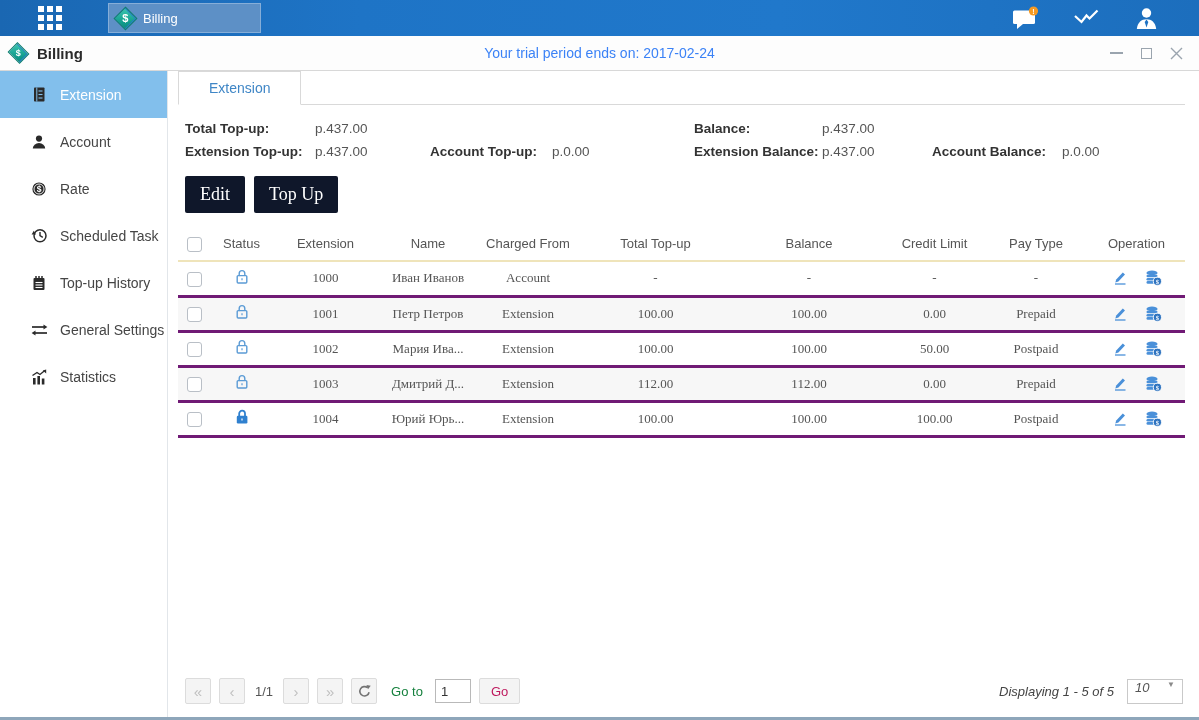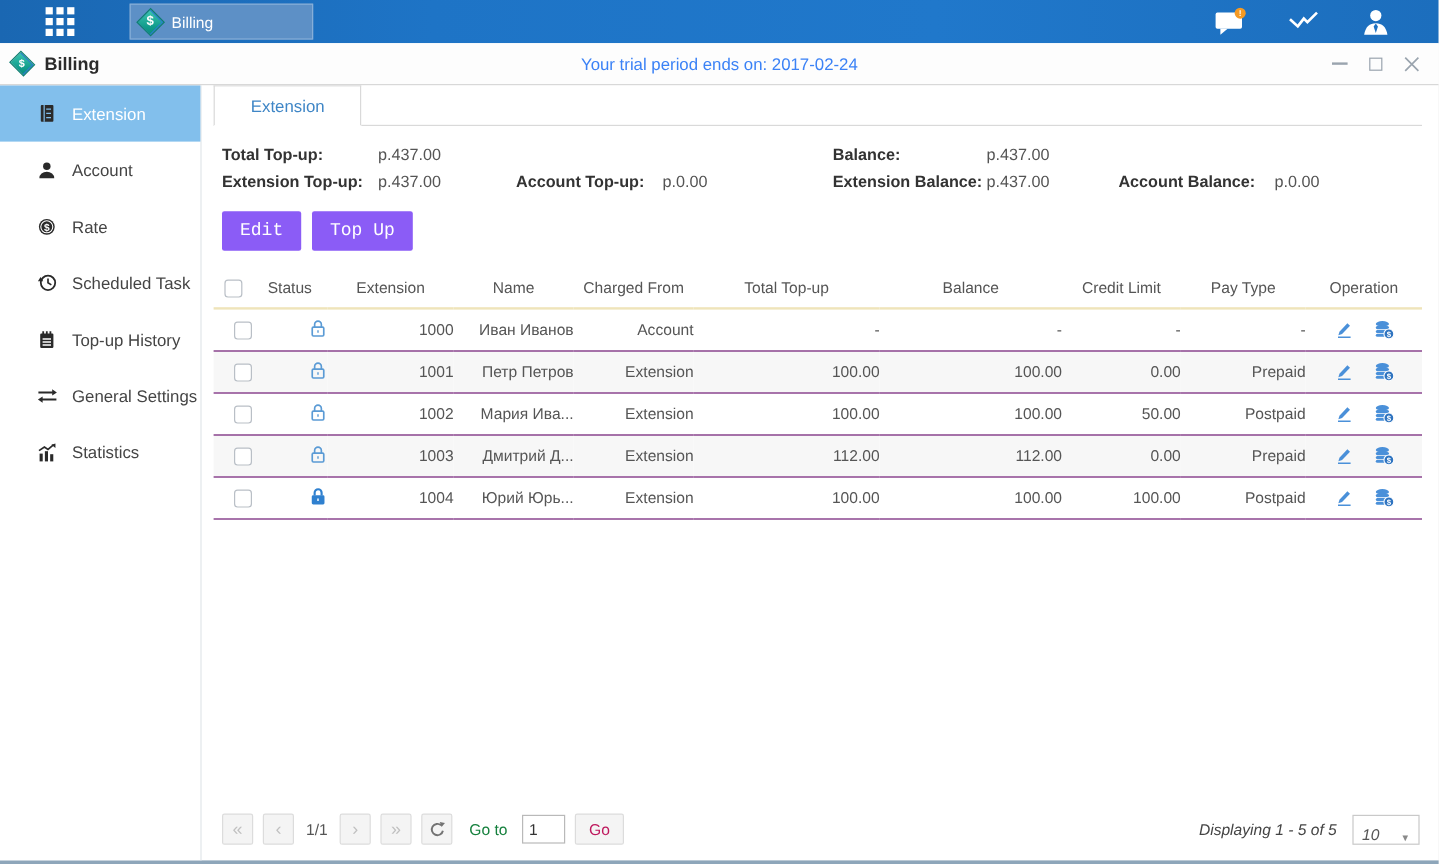--- a/index.html
+++ b/index.html
@@ -47,26 +47,26 @@
 
   .tabstrip { flex:0 0 34px; display:flex; border-bottom:1px solid #d9d9d9; }
   .tab { padding:0 30px; line-height:32px; font-size:14px; color:#3f86c6; background:#fff;
          border:1px solid #d9d9d9; border-bottom:1px solid #fff; margin-bottom:-1px; cursor:pointer; }
 
   .summary { display:grid; grid-template-columns:130px 115px 122px 142px 128px 110px 130px auto;
              padding:16px 0 0 7px; row-gap:8px; font-size:13.5px; color:#555; align-items:center; }
   .sum-label { font-weight:bold; color:#333; }
 
   .actions { display:flex; gap:9px; padding:17px 0 14px 7px; }
-  .btn { background:#8b5cf6; color:#fff; font-size:15px; border:none; border-radius:2px;
-         padding:8px 15px; cursor:pointer; font-family:Liberation Mono, monospace; }
+  .btn { background:#0f172a; color:#fff; font-size:18px; border:none; border-radius:2px;
+         padding:8px 15px; cursor:pointer; font-family:Liberation Serif, serif; }
 
   table { width:100%; border-collapse:collapse; font-size:13px; color:#555; table-layout:fixed; }
   thead th { font-weight:normal; color:#555; height:34px; border-bottom:1px solid #cfcfcf; text-align:center; }
-  tbody td { height:35px; text-align:right; border-bottom:1px solid #701a75; }
+  tbody td { height:35px; text-align:center; border-bottom:3px solid #701a75;font-family:Liberation Serif, serif; }
   tbody tr:nth-child(even) { background:#f7f7f7; }
   tbody tr:first-child td { border-top:2px solid #efe4ba; }
   .cb { width:15px; height:15px; border:1px solid #b9bfc6; border-radius:3px; background:#fff;
         display:inline-block; vertical-align:middle; cursor:pointer; }
   .status-icon .ic-locked { display:none; }
   .status-icon[data-status="locked"] .ic-locked { display:inline; }
   .op-cell { display:flex; align-items:center; justify-content:center; gap:17px; }
   .op-btn { cursor:pointer; display:flex; }
 
   .footer { margin-top:auto; display:flex; align-items:center; padding:10px 0 13px 7px;
@@ -76,21 +76,21 @@
                margin-right:8px; cursor:pointer; }
   .page-ind { margin:0 10px 0 2px; color:#555; }
   .goto-label { margin:0 4px 0 6px; color:#15803d;text-align:center; }
   .goto-input { width:36px; height:24px; border:1px solid #b9b9b9; text-align:left; padding-left:5px;
                 font-size:13px; color:#333; margin:0 8px; font-family:inherit; }
   .go-btn { height:26px; padding:0 11px; border:1px solid #dcdcdc; background:#f4f4f4; border-radius:2px;
             font-size:13px; color:#be185d; cursor:pointer; font-family:inherit; }
   .footer-right { margin-left:auto; display:flex; align-items:center; gap:13px; padding-right:2px;font-style:italic; }
   .displaying { color:#444; }
   .page-size { width:56px; height:25px; border:1px solid #c9c9c9; background:#fff; display:flex;
-               align-items:flex-end; justify-content:space-between; padding:0 7px; color:#555; cursor:pointer; }
+               align-items:flex-start; justify-content:space-between; padding:0 7px; color:#555; cursor:pointer; }
   .page-size .arrow { font-size:8px; color:#8a8a8a; }
 </style>
 </head>
 <body>
 
 <div class="app">
 
   <div class="topbar">
     <div class="grid-btn">
       <i></i>

